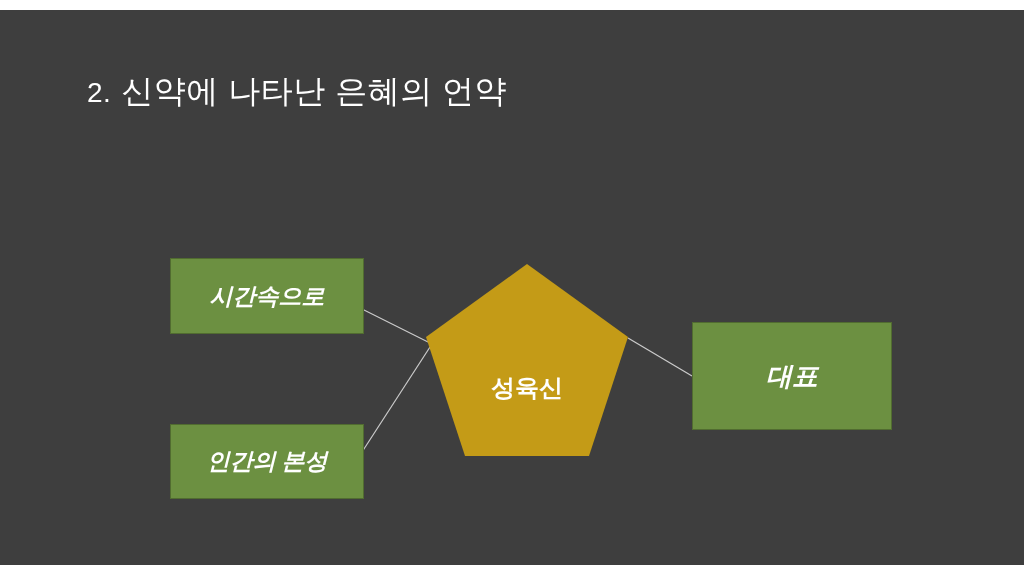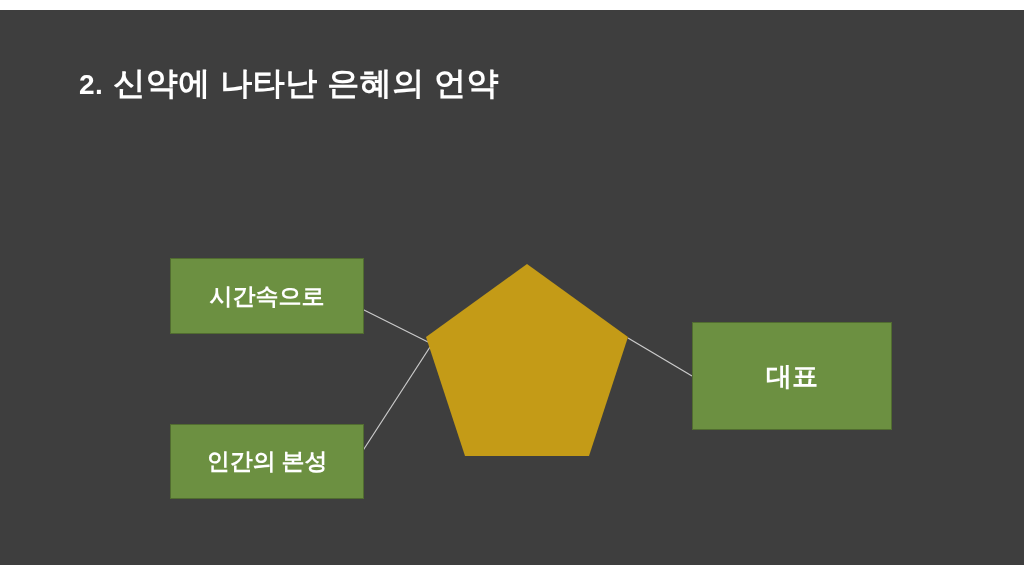--- a/index.html
+++ b/index.html
@@ -20,23 +20,23 @@
     left: 0;
     top: 10px;
     width: 1024px;
     height: 555px;
     background: var(--background, #3e3e3e);
   }
   .title {
     position: absolute;
     left: 75px;
     top: 48px;
-    margin: 4px;
+    margin: 12px;
     color: var(--text, #ffffff);
-    font-weight: 700;
+    font-weight: 400;
     letter-spacing: 0.5px;
     white-space: nowrap;
   }
   .title .title-number {
     font-size: 28px;
     margin-right: 10px;
   }
   .title .title-text {
     font-size: 32px;
   }
@@ -76,20 +76,21 @@
     background: var(--node-green, #6c9041);
     border: 1px solid rgba(0,0,0,0.25);
     display: flex;
     align-items: center;
     justify-content: center;
     color: var(--text, #ffffff);
     font-family: "Liberation Serif", serif;
     font-weight: 700;
     font-size: 23px;
     text-align: center;
+    font-style: italic;
   }
   .node-time      { left: 170px; top: 248px; width: 192px; height: 74px; }
   .node-nature    { left: 170px; top: 414px; width: 192px; height: 73px; }
   .node-rep       { left: 692px; top: 312px; width: 198px; height: 106px; font-size: 26px; }
   .pentagon-label {
     position: absolute;
     left: 437px;
     top: 362px;
     width: 180px;
     text-align: center;
@@ -120,20 +121,21 @@
     </h1>
 
 
     <svg class="connectors" viewBox="0 0 1024 555" xmlns="http://www.w3.org/2000/svg">
       <line x1="362" y1="299" x2="428" y2="332"></line>
       <line x1="362" y1="442" x2="430" y2="337"></line>
       <line x1="628" y1="328" x2="692" y2="366"></line>
       <polygon points="527,254 628,327 589,446 465,446 426,327"></polygon>
     </svg>
 
+    <div class="pentagon-label">성육신</div>
 
     <div class="node-box node-time">
       <span>시간속으로</span>
     </div>
 
     <div class="node-box node-rep">
       <span>대표</span>
     </div>
 
     <div class="node-box node-nature">

